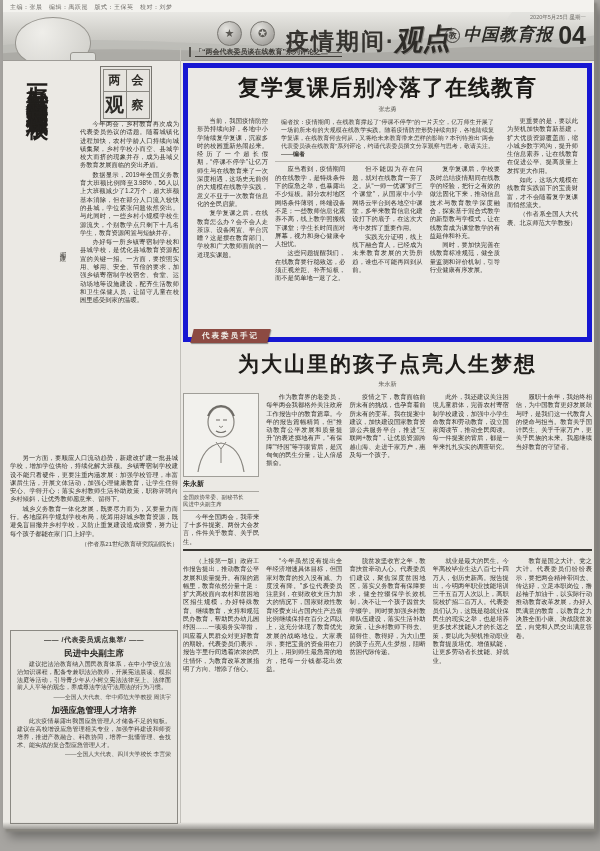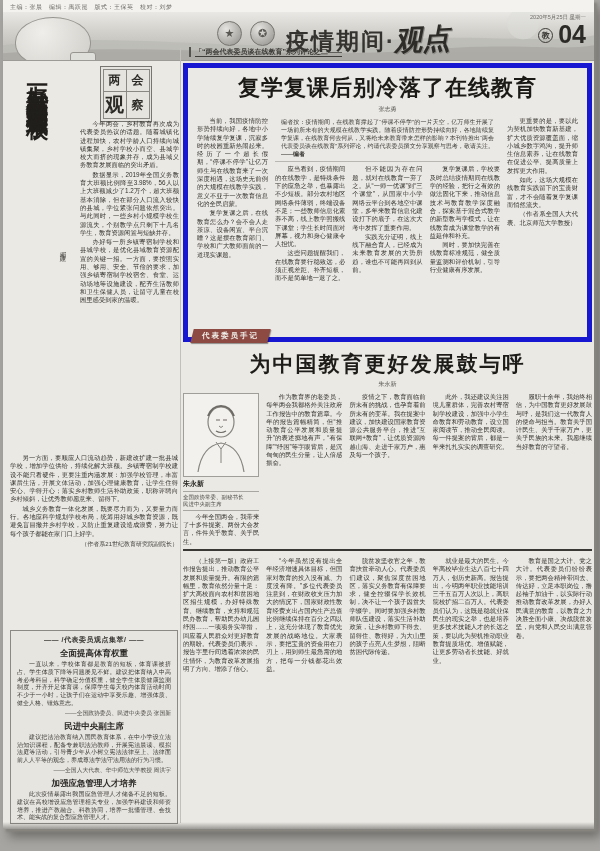--- a/index.html
+++ b/index.html
@@ -119,20 +119,21 @@
       </div>
     <div class="emblem" style="left:214px">★</div>
     <div class="emblem" style="left:247px">✪</div>
     <div class="banner-title">
       <span class="bt-main">疫情期间</span><span class="bt-dot">·</span><span class="bt-accent">观点</span>
     </div>
     <div class="banner-right">
       <div class="b-date">2020年5月25日 星期一</div>
       <div class="mast-row">
         <span class="mast-logo">教</span>
+        <span class="mast-name">中国教育报</span>
         <span class="mast-num">04</span>
       </div>
     </div>
   </div>
 
   <div class="vrule"></div>
 
   <div class="leftcol">
     <div class="badge">
       <div class="bgrid">
@@ -151,25 +152,20 @@
       </div>
     <div class="widebody">
       <div>
           <p>另一方面，要顺应人口流动趋势，新建改扩建一批县城学校，增加学位供给，持续化解大班额。乡镇寄宿制学校建设不能只看硬件，更要注重内涵发展：加强学校管理，丰富课后生活，开展文体活动，加强心理健康教育，让学生住得安心、学得开心；落实乡村教师生活补助政策，职称评聘向乡村倾斜，让优秀教师愿意来、留得下。</p>
           <p>城乡义务教育一体化发展，既要尽力而为，又要量力而行。各地应科学规划学校布局，统筹用好城乡教育资源，既避免盲目撤并乡村学校，又防止重复建设造成浪费，努力让每个孩子都能在家门口上好学。</p>
         </div>
       <div class="l-attr">（作者系21世纪教育研究院副院长）</div>
     </div>
     <div class="digest">
       <div class="digest-h">—— /代表委员观点集萃/ ——</div>
-      <div>
-        <div class="d-title">全面提高体育权重</div>
-        <p class="d-text">一直以来，学校体育都是教育的短板，体育课被挤占、学生体质下降等问题屡见不鲜。建议把体育纳入中高考必考科目，科学确定分值权重，健全学生体质健康监测制度，开齐开足体育课，保障学生每天校内体育活动时间不少于一小时，让孩子们在运动中享受乐趣、增强体质、健全人格、锤炼意志。</p>
-        <div class="d-attr">——全国政协委员、民进中央委员 张国新</div>
-      </div>
       <div>
         <div class="d-title">民进中央副主席</div>
         <p class="d-text">建议把法治教育纳入国民教育体系，在中小学设立法治知识课程，配备专兼职法治教师，开展宪法晨读、模拟法庭等活动，引导青少年从小树立宪法法律至上、法律面前人人平等的观念，养成尊法学法守法用法的行为习惯。</p>
         <div class="d-attr">——全国人大代表、华中师范大学教授 周洪宇</div>
       </div>
       <div>
         <div class="d-title">加强应急管理人才培养</div>
         <p class="d-text">此次疫情暴露出我国应急管理人才储备不足的短板。建议在高校增设应急管理相关专业，加强学科建设和师资培养，推进产教融合、科教协同，培养一批懂管理、会技术、能实战的复合型应急管理人才。</p>
         <div class="d-attr">——全国人大代表、四川大学校长 李言荣</div>
       </div>
@@ -208,21 +204,21 @@
         <div class="fcol5">
             <p>更重要的是，要以此为契机加快教育新基建，扩大优质资源覆盖面，缩小城乡数字鸿沟，提升师生信息素养，让在线教育在促进公平、提高质量上发挥更大作用。</p>
             <p>如此，这场大规模在线教育实践留下的宝贵财富，才不会随着复学复课而悄然流失。</p>
             <p>（作者系全国人大代表、北京师范大学教授）</p>
           </div>
       </div>
       <div class="tag"><span>代表委员手记</span></div>
     </div>
 
     <div class="art2">
-      <div class="a2-headline">为中国教育更好发展鼓与呼</div>
+      <div class="a2-headline">为大山里的孩子点亮人生梦想</div>
       <div class="a2-byline">朱永新</div>
       <div class="cols2">
         <div>
           <div class="portrait">
             <svg width="58" height="78" viewBox="0 0 58 78">
               <ellipse cx="29" cy="26" rx="13" ry="15" fill="none" stroke="#87847e" stroke-width="1.2"></ellipse>
               <path d="M16,20 Q20,10 29,10 Q38,10 42,20" fill="none" stroke="#6e6b66" stroke-width="2"></path>
               <path d="M24,24 h4 M31,24 h4" stroke="#6e6b66" stroke-width="1.2"></path>
               <path d="M27,30 q2,3 4,0" fill="none" stroke="#87847e" stroke-width="1"></path>
               <path d="M24,35 q5,3 10,0" fill="none" stroke="#6e6b66" stroke-width="1.2"></path>

